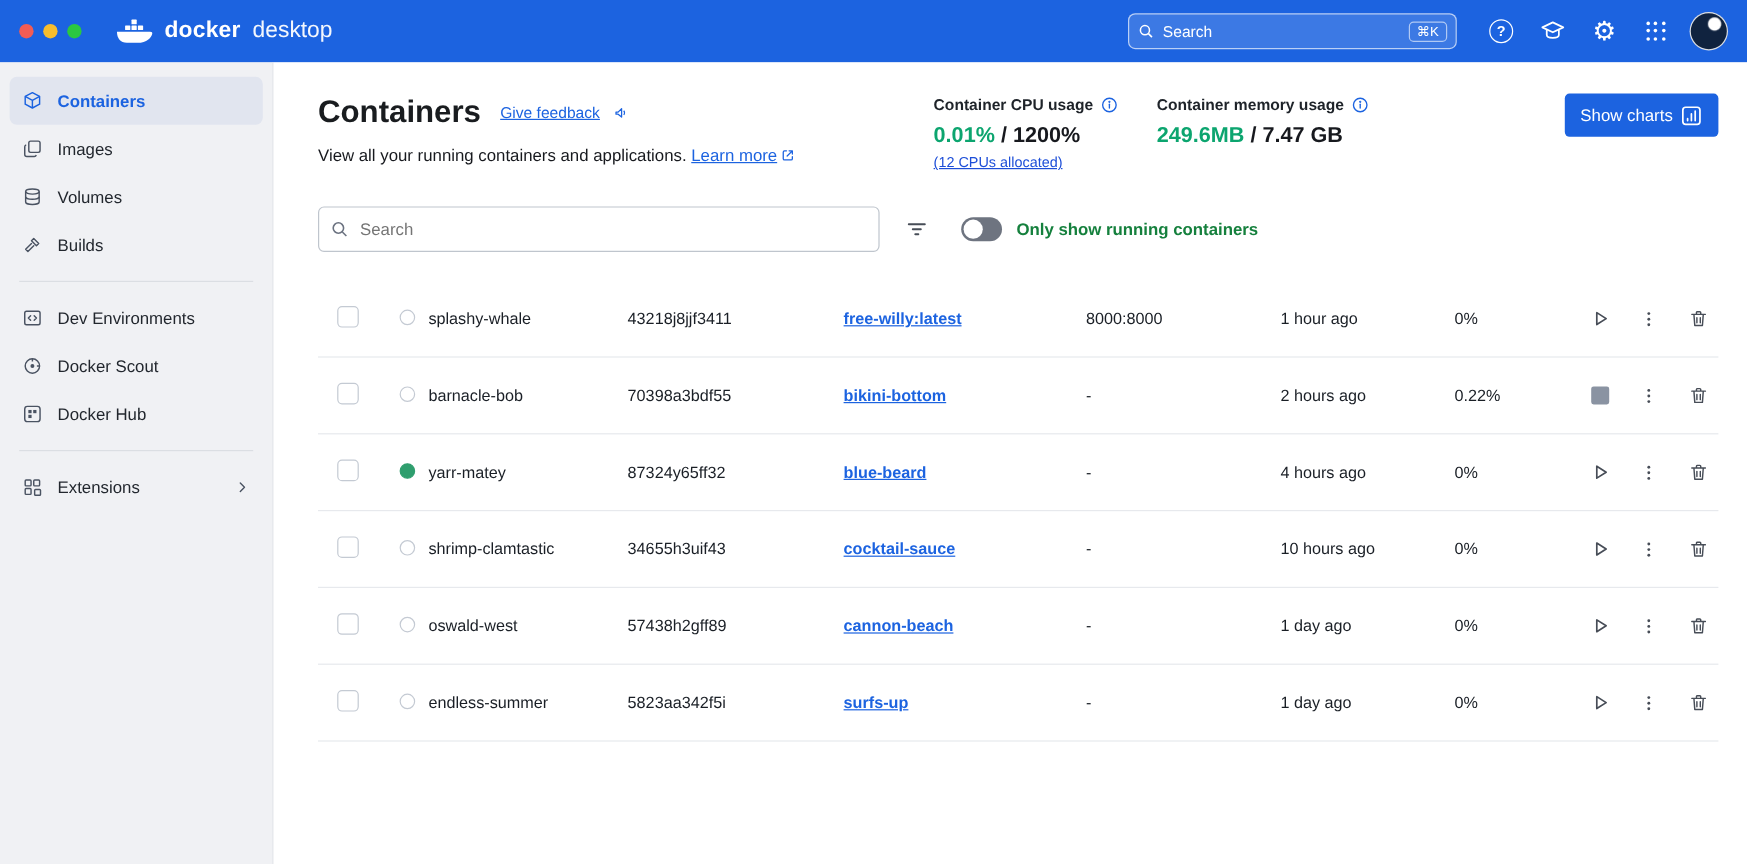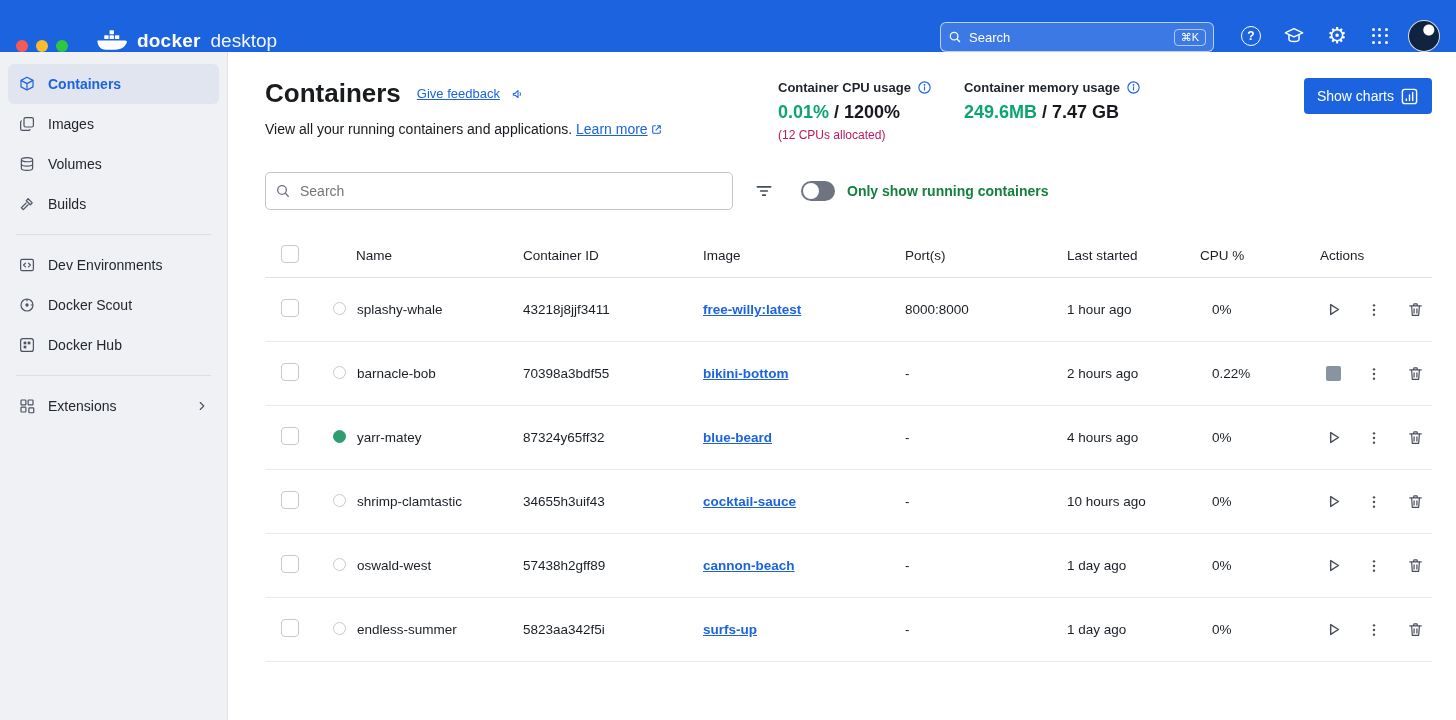--- a/index.html
+++ b/index.html
@@ -1,20 +1,20 @@
 <!DOCTYPE html>
 <html><head>
 <meta charset="utf-8">
 <style>
   * { margin:0; padding:0; box-sizing:border-box; }
   html,body { width:1456px; height:720px; overflow:hidden; }
   body { font-family:"Liberation Sans","DejaVu Sans",sans-serif; background:#fff; color:#17191E; }
 
   
-  .titlebar { height:52px; background:#1C63E0; display:flex; align-items:flex-end; padding:0 16px; }
+  .titlebar { height:52px; background:#1C63E0; display:flex; align-items:center; padding:0 16px; }
   .traffic { display:flex; gap:8px; align-items:center; }
   .tl { width:12px; height:12px; border-radius:50%; display:inline-block; }
   .tl.red { background:#F25C54; } .tl.yellow { background:#F7BD2E; } .tl.green { background:#2BC840; }
   .brand { display:flex; align-items:center; gap:9px; margin-left:28px; color:#fff; font-size:19px; }
   .brand-bold { font-weight:700; letter-spacing:.2px; }
   .brand-light { font-weight:300; opacity:.95; margin-left:1px; }
   .global-search { margin-left:auto; width:274px; height:30px; border:1px solid rgba(255,255,255,.65);
     background:rgba(255,255,255,.14); border-radius:6px; display:flex; align-items:center; gap:7px;
     padding:0 7px; color:#fff; font-size:13px; cursor:pointer; }
   .gs-kbd { margin-left:auto; border:1px solid rgba(255,255,255,.6); border-radius:4px; font-size:11px; padding:1px 6px; }
@@ -49,21 +49,21 @@
   h1 { font-size:26px; font-weight:700; color:#191C1F; }
   .feedback-link { color:#1C63E0; font-size:13px; text-decoration:underline; display:flex; align-items:center; gap:11px; cursor:pointer; }
   .subtitle { margin-top:12px; font-size:14px; color:#17191E; }
   .link { color:#1C63E0; text-decoration:underline; cursor:pointer;margin-top:44px; }
   .ext-ic { vertical-align:-2px; margin-left:2px; }
 
   .metrics { display:flex; gap:32px; margin-left:8px; margin-top:2px; }
   .metric-label { display:flex; align-items:center; gap:6px; font-size:13px; font-weight:600; color:#1E2329; }
   .metric-value { margin-top:7px; font-size:18px; font-weight:600; color:#17191E; }
   .metric-green { color:#0CA56F; }
-  .metric-note { margin-top:5px; font-size:12px; color:#be185d; }
+  .metric-note { margin-top:5px; font-size:12px; color:#1d4ed8;text-decoration:underline; }
 
   .show-charts { margin-left:auto; height:36px; background:#1C63E0; color:#fff; border:none; border-radius:4px;
     padding:0 13px; font-size:14px; display:flex; align-items:center; gap:6px; cursor:pointer; font-family:inherit; }
 
   
   .toolbar { margin-top:30px; display:flex; align-items:center; }
   .search-wrap { position:relative; width:468px; }
   .search-wrap svg { position:absolute; left:10px; top:11px; }
   .search-input { width:100%; height:38px; border:1px solid #BFC5CD; border-radius:5px; padding:0 12px 0 34px;
     font-size:14px; font-family:inherit; color:#17191E; outline:none; background:#fff; }
@@ -300,30 +300,20 @@
               <path d="M4 7h16M8 12h8M10.5 17h3"></path>
             </svg>
         </button>
         <div class="toggle">
             <div class="knob"></div>
           </div>
         <span class="toggle-label">Only show running containers</span>
       </div>
 
       <div class="ctable">
-        <div class="trow thead">
-          <div class="c-check"><span class="checkbox"></span></div>
-          <div class="th-name">Name</div>
-          <div>Container ID</div>
-          <div>Image</div>
-          <div>Port(s)</div>
-          <div>Last started</div>
-          <div>CPU %</div>
-          <div>Actions</div>
-        </div>
         <div id="table-body">
   <div class="trow">
     <div class="c-check"><span class="checkbox"></span></div>
     <div class="c-name">
       <span class="status-dot"></span>
       <span>splashy-whale</span>
     </div>
     <div>43218j8jjf3411</div>
     <div><a class="img-link">free-willy:latest</a></div>
     <div>8000:8000</div>

